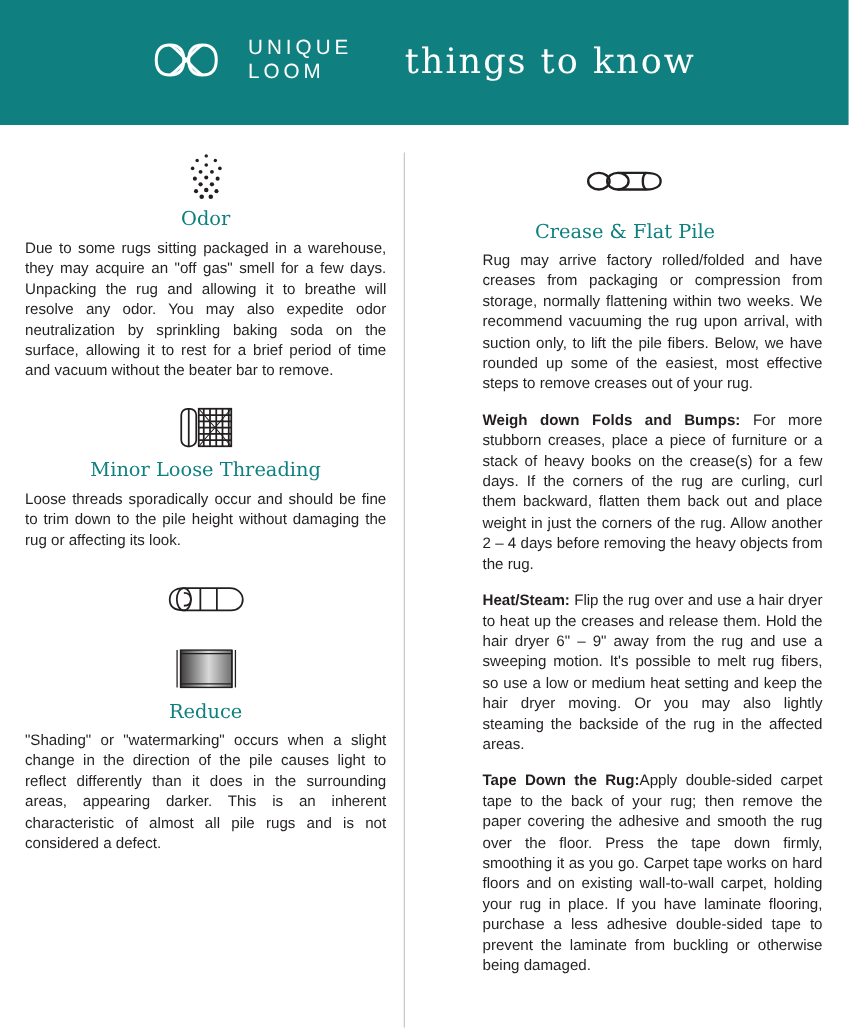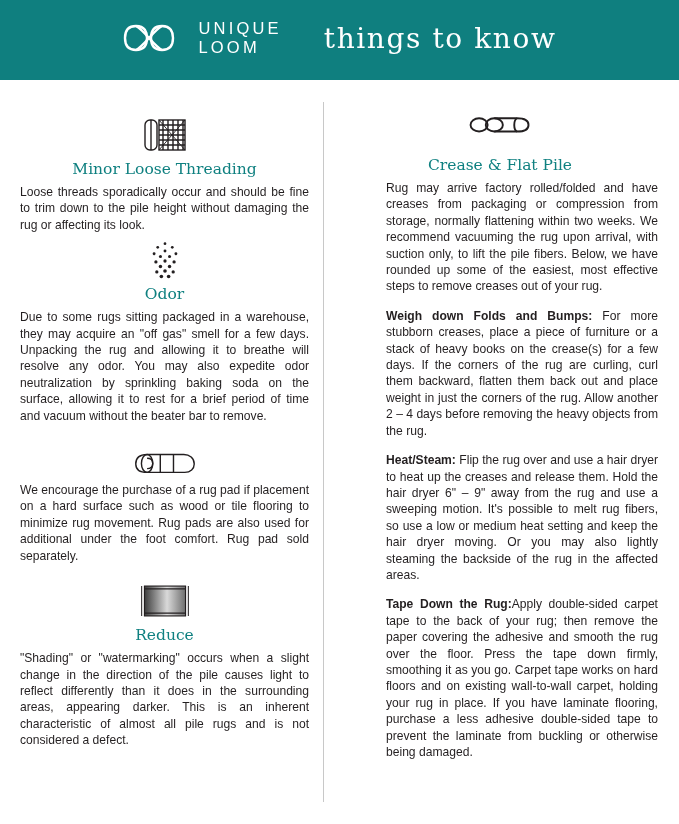--- a/index.html
+++ b/index.html
@@ -16,21 +16,21 @@
   }
   .page {
     position: relative;
     width: 679px;
     height: 824px;
     background: #ffffff;
   }
 
   
   .header {
-    height: 80px;
+    height: 100px;
     background: #0f7f7f;
     display: flex;
     align-items: center;
     justify-content: center;
     box-sizing: border-box;
   }
   .header-inner {
     display: flex;
     align-items: center;
     gap: 42px;
@@ -148,37 +148,20 @@
           <span>LOOM</span>
         </span>
       </div>
       <div class="header-title">things to know</div>
     </div>
   </div>
 
   <div class="content">
 
     <div class="col-left">
-
-      <div class="block">
-        <div class="icon-wrap">
-          <svg viewBox="0 0 60 44" width="60" height="44" aria-hidden="true">
-            <g fill="none" stroke="#231f20" stroke-width="1.4">
-              <rect x="10" y="8" width="12" height="30" rx="5"></rect>
-              <path d="M16 8 L16 38"></path>
-              <rect x="24" y="8" width="26" height="30"></rect>
-              <path d="M28 8 L28 38 M33 8 L33 38 M38 8 L38 38 M43 8 L43 38 M48 8 L48 38"></path>
-              <path d="M24 13 L50 13 M24 18 L50 18 M24 23 L50 23 M24 28 L50 28 M24 33 L50 33"></path>
-              <path d="M24 8 L50 38 M50 8 L24 38" stroke-width="0.9"></path>
-            </g>
-          </svg>
-        </div>
-        <div class="section-title">Minor Loose Threading</div>
-        <p class="body">Loose threads sporadically occur and should be fine to trim down to the pile height without damaging the rug or affecting its look.</p>
-      </div>
 
       <div class="block">
         <div class="icon-wrap first">
           <svg viewBox="0 0 60 44" width="60" height="40" aria-hidden="true">
             <g fill="#231f20">
               <circle cx="30" cy="3" r="1.5"></circle>
                 <circle cx="22" cy="7" r="1.5"></circle>
                 <circle cx="38" cy="7" r="1.5"></circle>
               <circle cx="30" cy="11" r="1.6"></circle>
                 <circle cx="18" cy="14" r="1.6"></circle>
@@ -197,30 +180,46 @@
                 <circle cx="34" cy="39" r="2"></circle>
             </g>
           </svg>
         </div>
         <div class="section-title">Odor</div>
         <p class="body">Due to some rugs sitting packaged in a warehouse, they may acquire an "off gas" smell for a few days. Unpacking the rug and allowing it to breathe will resolve any odor. You may also expedite odor neutralization by sprinkling baking soda on the surface, allowing it to rest for a brief period of time and vacuum without the beater bar to remove.</p>
       </div>
 
       <div class="block">
         <div class="icon-wrap">
+          <svg viewBox="0 0 60 44" width="60" height="44" aria-hidden="true">
+            <g fill="none" stroke="#231f20" stroke-width="1.4">
+              <rect x="10" y="8" width="12" height="30" rx="5"></rect>
+              <path d="M16 8 L16 38"></path>
+              <rect x="24" y="8" width="26" height="30"></rect>
+              <path d="M28 8 L28 38 M33 8 L33 38 M38 8 L38 38 M43 8 L43 38 M48 8 L48 38"></path>
+              <path d="M24 13 L50 13 M24 18 L50 18 M24 23 L50 23 M24 28 L50 28 M24 33 L50 33"></path>
+              <path d="M24 8 L50 38 M50 8 L24 38" stroke-width="0.9"></path>
+            </g>
+          </svg>
+        </div>
+        <div class="section-title">Minor Loose Threading</div>
+        <p class="body">Loose threads sporadically occur and should be fine to trim down to the pile height without damaging the rug or affecting its look.</p>
+      </div>
+
+      <div class="block">
+        <div class="icon-wrap">
           <svg viewBox="0 0 70 40" width="66" height="40" aria-hidden="true">
             <g fill="none" stroke="#231f20" stroke-width="1.5">
               <path d="M16 12 C8 12 4 16 4 22 C4 28 8 31 16 31 L56 31 C62 31 66 27 66 22 C66 16 61 12 55 12 Z"></path>
               <ellipse cx="16" cy="21.5" rx="6" ry="9.5"></ellipse>
               <path d="M16 16 C20 16 22 18.5 22 21.5 C22 25 20 27 16 27"></path>
               <path d="M30 12 L30 31 M44 12 L44 31"></path>
             </g>
           </svg>
         </div>
-        <p class="body">We encourage the purchase of a rug pad if placement on a hard surface such as wood or tile flooring to minimize rug movement. Rug pads are also used for additional under the foot comfort. Rug pad sold separately.</p>
       </div>
 
       <div class="block">
         <div class="icon-wrap">
           <svg viewBox="0 0 60 44" width="56" height="42" aria-hidden="true">
             <defs>
               <linearGradient id="shadeGrad" x1="0" y1="0" x2="1" y2="0">
                 <stop offset="0%" stop-color="#3d3d3d"></stop>
                 <stop offset="55%" stop-color="#d9d9d9"></stop>
                 <stop offset="100%" stop-color="#6e6e6e"></stop>

